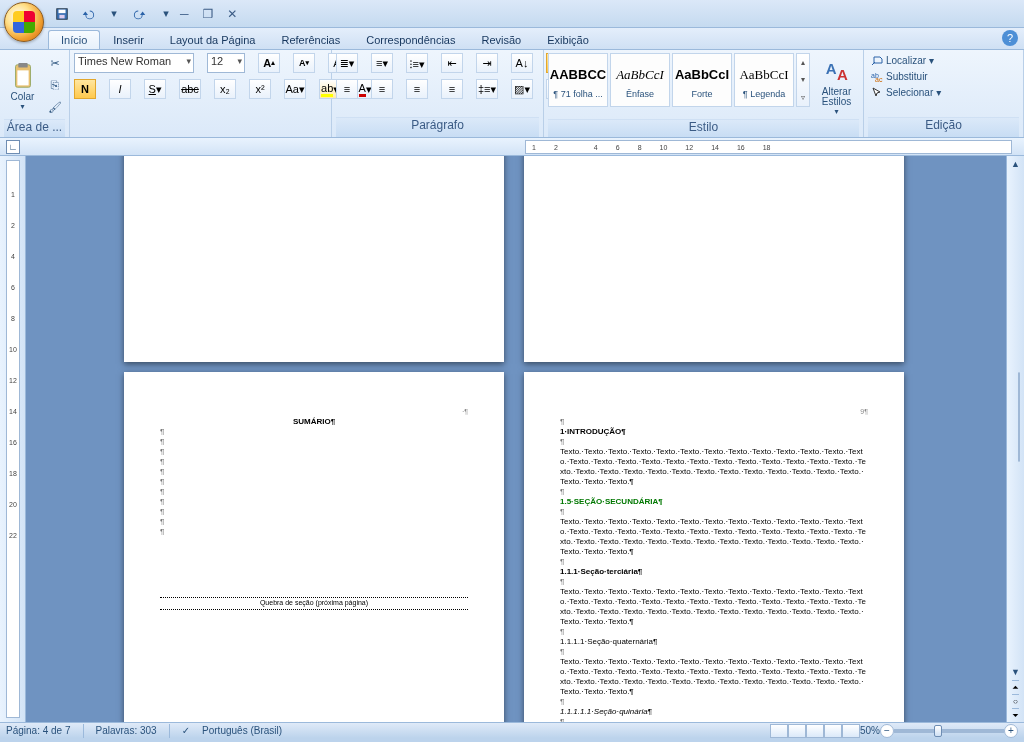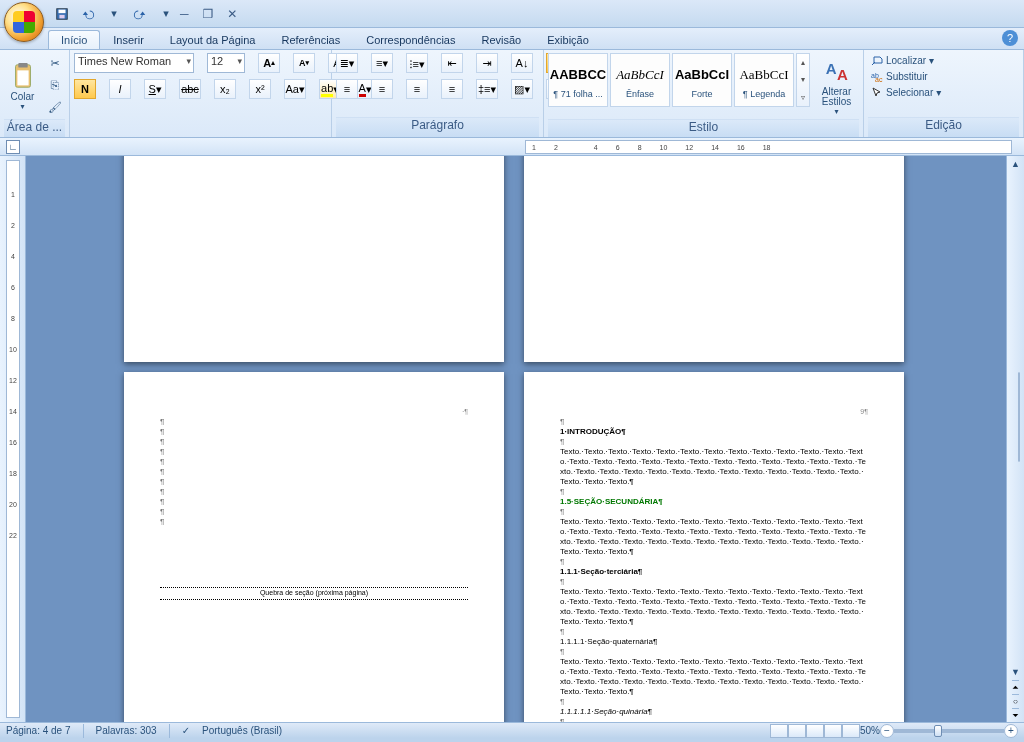--- a/index.html
+++ b/index.html
@@ -295,20 +295,21 @@
         <span>22</span>
     </div>
   </div>
   <div class="canvas">
     <div class="page page1"></div>
     <div class="page page2"></div>
 
     <div class="page page3">
       <div class="pgcontent">
         <div style="text-align:right;color:#888;font-size:7px">·¶</div>
+        <div class="center">SUMÁRIO¶</div>
         <div class="pilcrow">¶<br>¶<br>¶<br>¶<br>¶<br>¶<br>¶<br>¶<br>¶<br>¶<br>¶</div>
         <div class="sectbreak">Quebra de seção (próxima página)</div>
       </div>
     </div>
 
     <div class="page page4">
       <div class="pgcontent">
         <div style="text-align:right;color:#888;font-size:7px">9¶</div>
         <div class="pilcrow">¶</div>
         <div class="hdr">1·INTRODUÇÃO¶</div>

